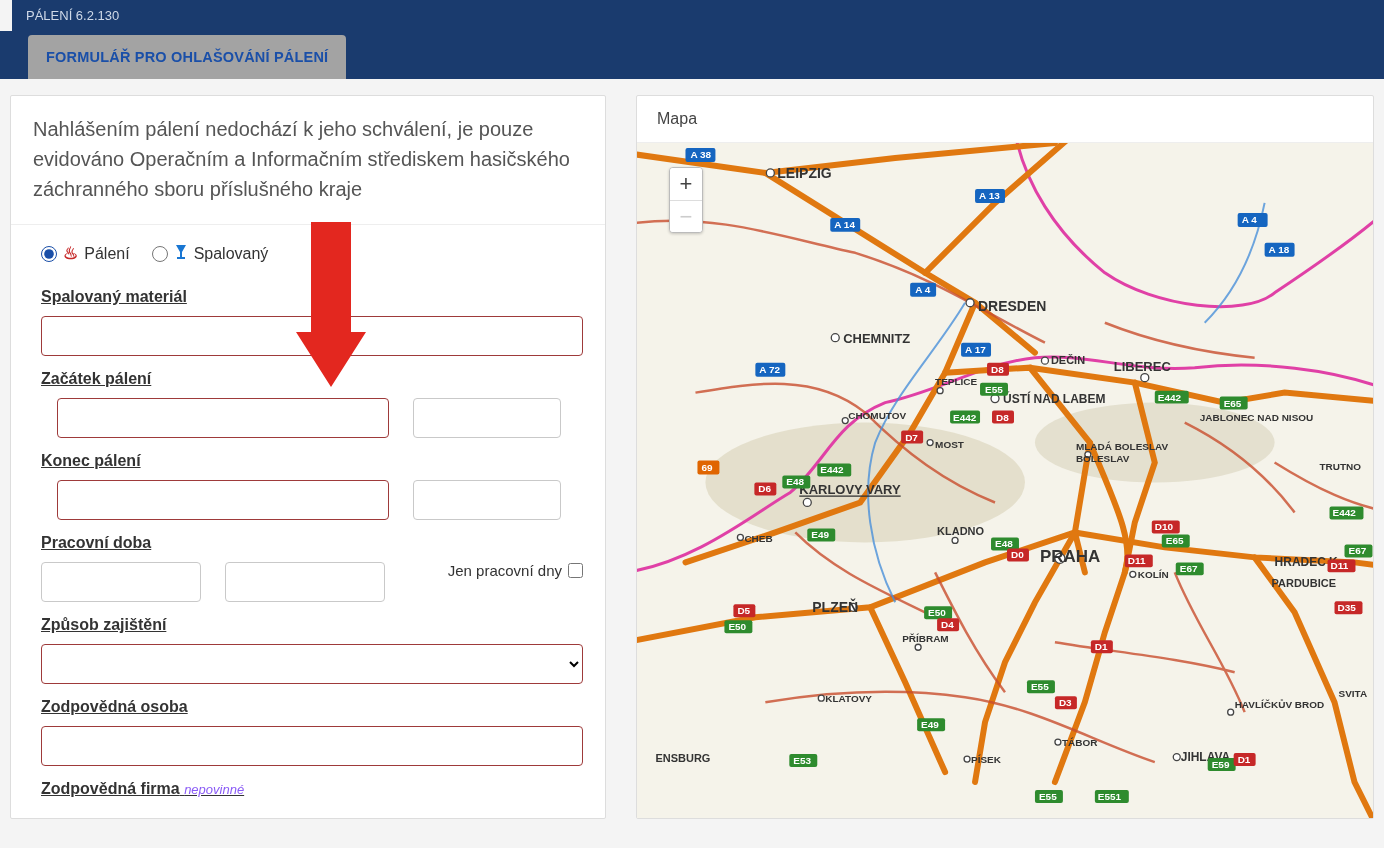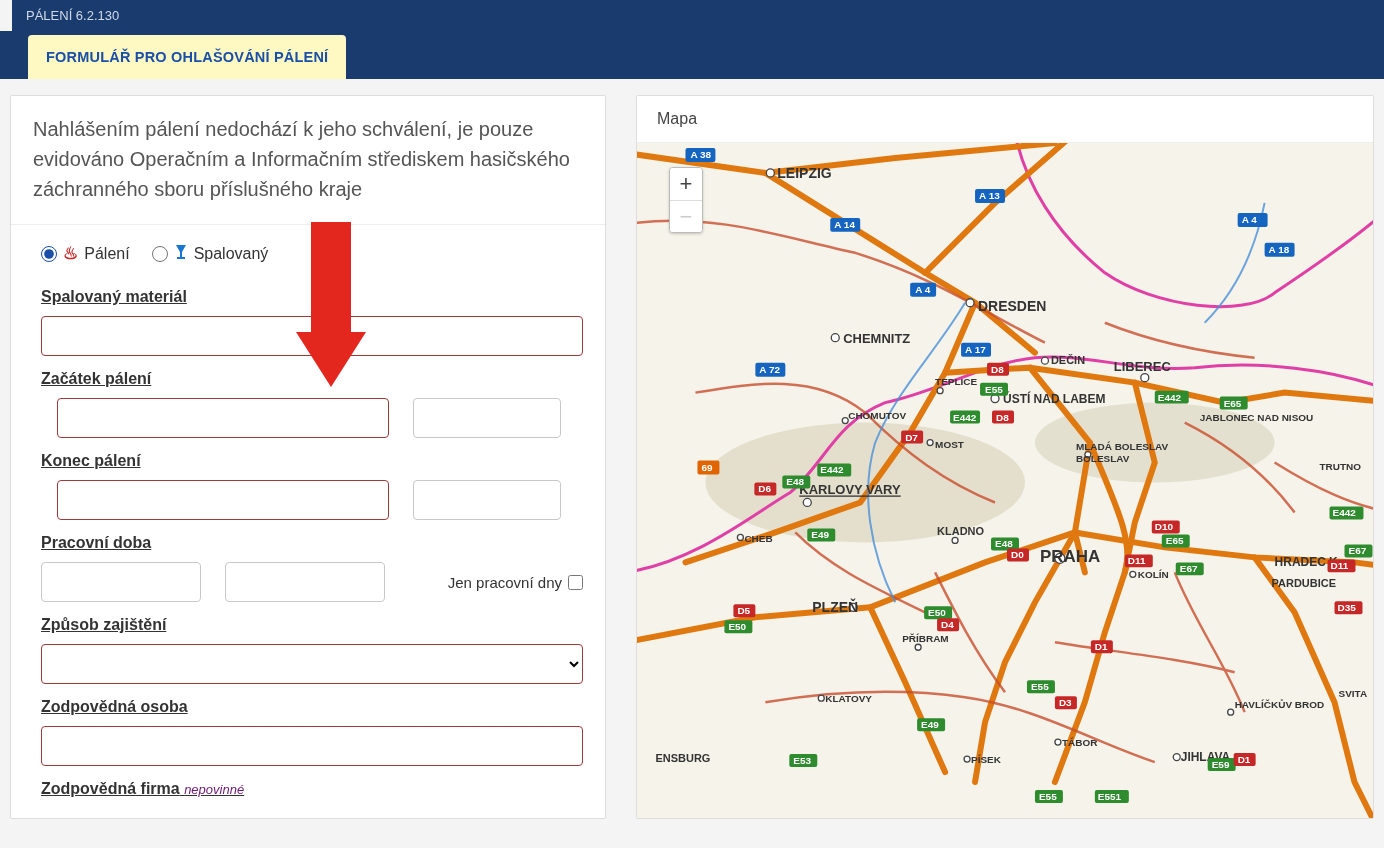--- a/index.html
+++ b/index.html
@@ -1,40 +1,40 @@
 <!DOCTYPE html>
 <html><head>
 <meta charset="utf-8">
 <style>
   * { box-sizing: border-box; margin: 0; padding: 0; }
   body { font-family: Arial, Helvetica, sans-serif; background: #f4f4f4; font-size: 14px; color: #222; }
   .topbar { background: #1a3b6e; color: #cfd9e8; padding: 8px 14px; font-size: 13px; font-weight: 500; margin-left: 12px; }
   .tabbar { background: #1a3b6e; padding: 0 28px; display: flex; gap: 6px; height: 48px; align-items: flex-end; }
   .tab { padding: 14px 18px 14px 18px; font-size: 14.5px; font-weight: 600; letter-spacing: .2px; color: #d9e2f0; cursor: pointer; border-radius: 4px 4px 0 0; }
-  .tab.active { background: #fef9c3; color: #1a4fa8; }
+  .tab.active { background: #a3a3a3; color: #1a4fa8; }
   .content { display: flex; gap: 30px; padding: 16px 10px 0 10px; }
   .panel { background: #fff; border: 1px solid #ddd; border-radius: 2px; }
   .left { width: 596px; position: relative; }
   .right { flex: 1; display: flex; flex-direction: column; }
   .intro { padding: 18px 22px 20px 22px; color: #555; font-size: 20px; line-height: 1.5; border-bottom: 1px solid #eee; }
   .form { padding: 18px 22px 10px 30px; }
   .radios { display: flex; gap: 22px; align-items: center; margin-bottom: 24px; }
   .radio-item { display: flex; align-items: center; gap: 6px; font-size: 16px; color: #333; }
   .radio-item input { width: 16px; height: 16px; accent-color: #1a4fa8; }
   .flame-icon { color: #c62828; font-weight: bold; font-size: 17px; }
   .glass-icon { color: #1976d2; }
   .field-label { font-size: 16px; font-weight: 700; color: #333; margin: 14px 0 10px 0; display: block; text-decoration: underline; }
-  .optional { font-style: italic; font-weight: normal; font-size: 13px; color: #701a75; }
+  .optional { font-style: italic; font-weight: normal; font-size: 13px; color: #8b5cf6; }
   .field-input { width: 100%; height: 40px; border: 1.5px solid #9e3a3a; border-radius: 4px; padding: 6px 10px; font-size: 14px; background: #fff; }
   .field-plain { border-color: #c9c9c9; }
   .field-select { width: 100%; height: 40px; border: 1.5px solid #9e3a3a; border-radius: 4px; padding: 6px 8px; font-size: 14px; background: #fff; }
   .row2 { display: flex; gap: 24px; }
   .row2 .c1 { width: 332px; }
   .row2 .c2 { width: 148px; }
-  .row-pd { display: flex; gap: 24px; align-items: center; }
+  .row-pd { display: flex; gap: 24px; align-items: flex-start; }
   .row-pd .small { width: 160px; }
   .check-row { display: flex; align-items: center; gap: 6px; margin-left: auto; font-size: 15px; color: #333; }
   .check-row input { width: 15px; height: 15px; }
   .map-title { padding: 14px 20px; font-size: 16px; color: #444; border-bottom: 1px solid #eee; }
   .map-wrap { position: relative; flex: 1; min-height: 670px; overflow: hidden; }
   .map-svg { width: 100%; height: 100%; display: block; background: #f3f1e8; }
   .zoom-ctrl { position: absolute; top: 24px; left: 32px; width: 34px; background: #fff; border: 1px solid #bbb; border-radius: 4px; overflow: hidden; box-shadow: 0 1px 3px rgba(0,0,0,.2); }
   .zoom-btn { width: 100%; height: 32px; display: flex; align-items: center; justify-content: center; font-size: 22px; color: #444; cursor: pointer; background: #fff; }
   .zoom-btn.disabled { color: #ccc; cursor: default; }
   .zoom-btn + .zoom-btn { border-top: 1px solid #ddd; }

